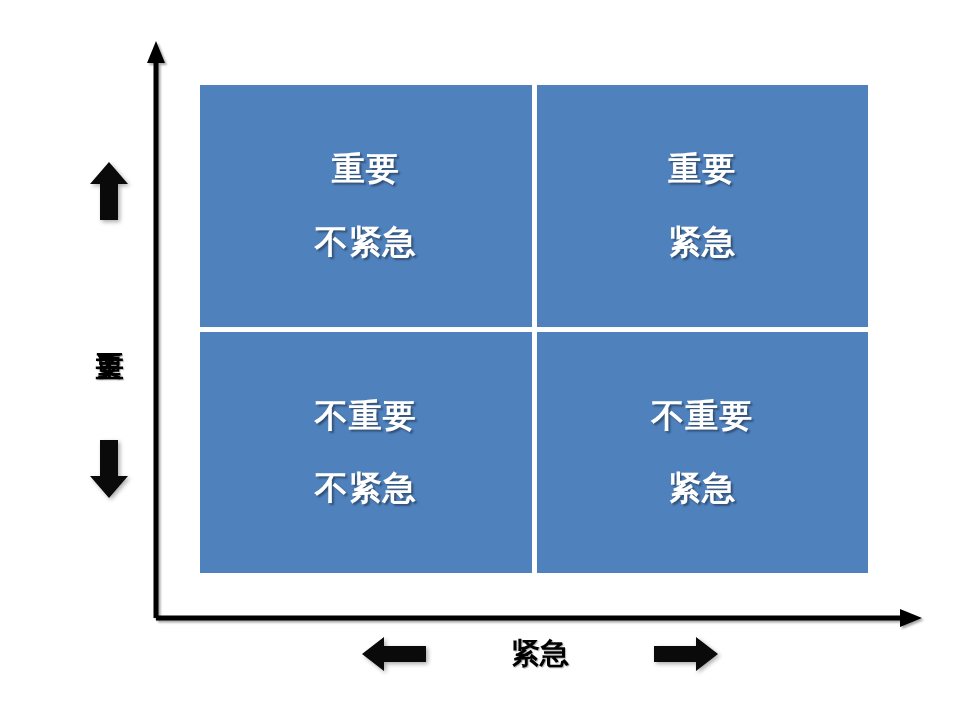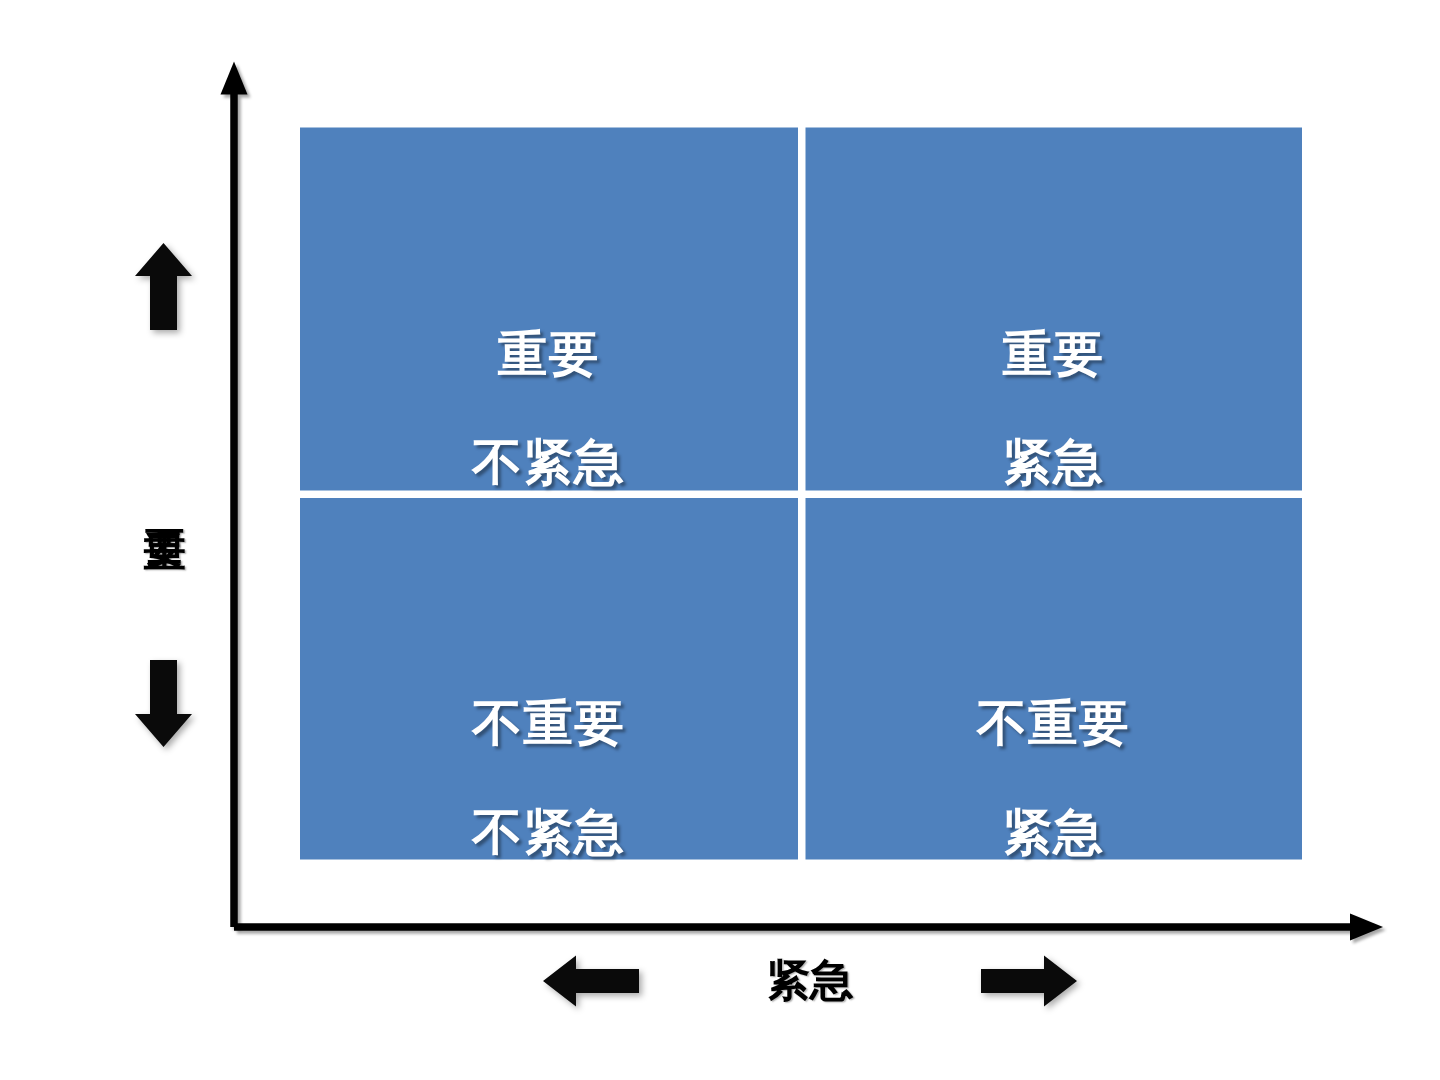--- a/index.html
+++ b/index.html
@@ -40,21 +40,21 @@
     grid-template-columns: 1fr 1fr;
     grid-template-rows: 1fr 1fr;
     gap: 5px;
     background: #ffffff;
   }
   .quadrant {
     background: #4f81bd;
     display: flex;
     flex-direction: column;
     align-items: center;
-    justify-content: flex-end;
+    justify-content: center;
     box-sizing: border-box;
   }
   .q-line {
     color: #ffffff;
     font-weight: bold;
     font-size: 33px;
     line-height: 1.1;
     letter-spacing: 1px;
     text-shadow: 2px 2px 2px rgba(0,0,0,0.38);
     white-space: nowrap;

